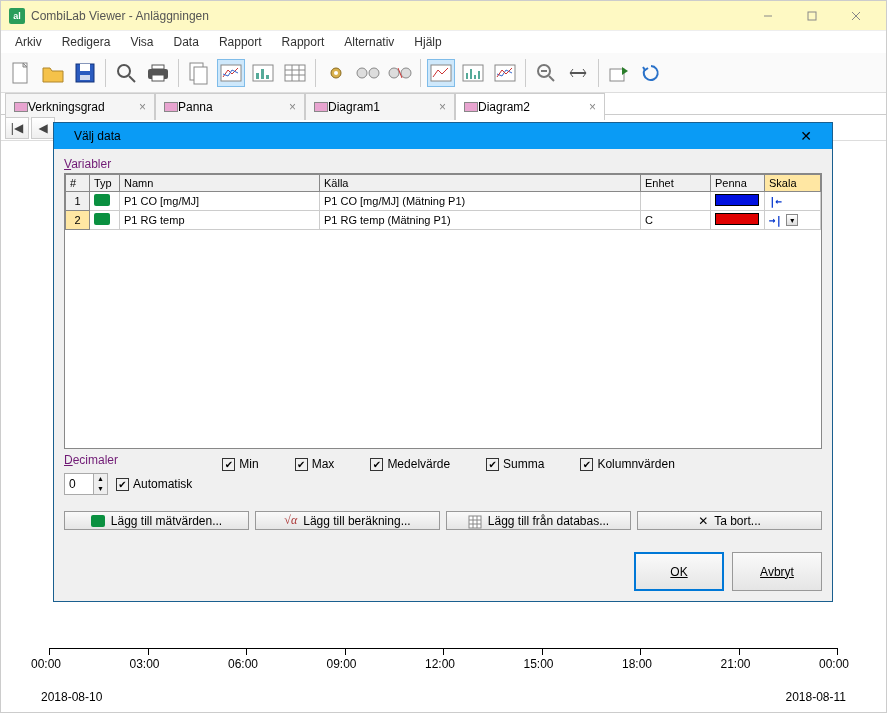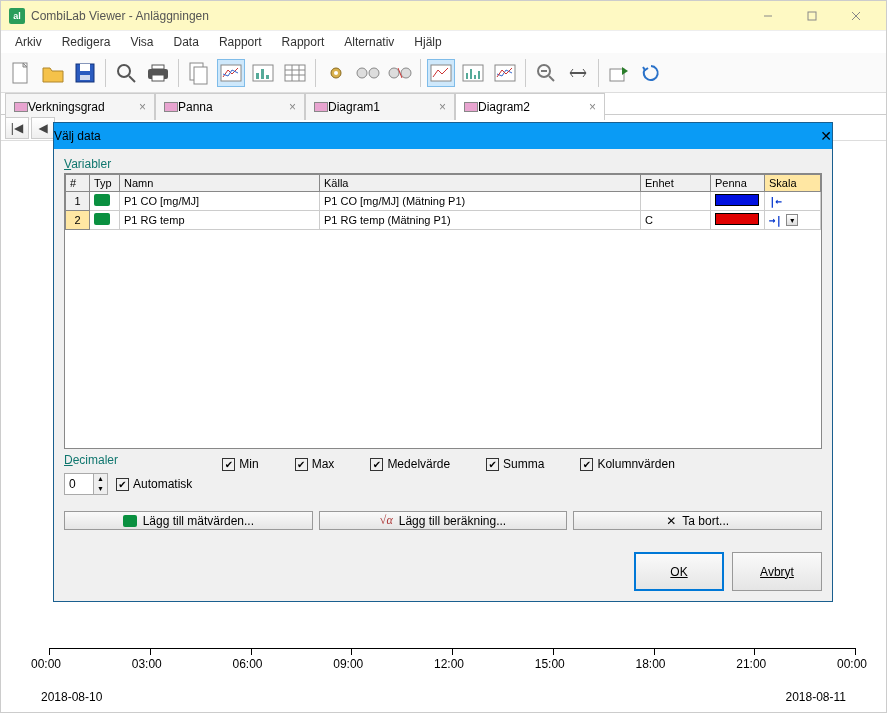--- a/index.html
+++ b/index.html
@@ -110,21 +110,21 @@
 }
 .chart-area {
   position: absolute;
   left: 8px; right: 8px;
   top: 142px;
   bottom: 8px;
   background: #fff;
 }
 .x-axis {
   position: absolute;
-  bottom: 16px; left: 40px; right: 22px;
+  bottom: 16px; left: 40px; right: 40px;
   border-top: 1px solid #000;
   height: 40px;
   display: flex;
   justify-content: space-between;
 }
 .x-tick { position: relative; width: 1px; }
 .x-tick::before {
   content: "";
   position: absolute; top: 0; left: 0;
   width: 1px; height: 6px; background: #000;
@@ -146,31 +146,31 @@
   left: 53px; top: 122px;
   width: 780px; height: 480px;
   background: #f0f0f0;
   border: 1px solid #1a5f8f;
   display: flex; flex-direction: column;
 }
 .dlg-titlebar {
   height: 26px;
   background: #0a9bf5;
   display: flex; align-items: center;
-  padding: 0 0;
+  padding: 0 20px;
   color: #000;
 }
 .dlg-titlebar .dlg-close { margin-left: auto; font-size: 14px; }
 .dlg-body {
   flex: 1;
   padding: 8px 10px 10px 10px;
   display: flex; flex-direction: column;
 }
 .dlg-body .group-label {
-  color: #0f766e;
+  color: #701a75;
   margin-bottom: 2px;
 }
 .dlg-body .group-label .ul { text-decoration: underline; }
 .var-table {
   border: 1px solid #888;
   background: #fff;
   height: 276px;
   overflow: hidden;
 }
 .var-table table {
@@ -638,20 +638,32 @@
     <div class="button-row">
       <div class="btn">
         <span class="bicon" style="background:#0a9040;border-radius:2px"></span>
         <span>Lägg till mätvärden...</span>
       </div>
       <div class="btn">
         <span style="color:#a33;font-style:italic;font-family:serif">√α</span>
         <span>Lägg till beräkning...</span>
       </div>
       <div class="btn">
+        <span class="bicon">
+          <svg width="14" height="14">
+              <rect x="1" y="1" width="12" height="12" fill="#fff" stroke="#888"></rect>
+              <line x1="1" y1="5" x2="13" y2="5" stroke="#888"></line>
+              <line x1="1" y1="9" x2="13" y2="9" stroke="#888"></line>
+              <line x1="5" y1="1" x2="5" y2="13" stroke="#888"></line>
+              <line x1="9" y1="1" x2="9" y2="13" stroke="#888"></line>
+            </svg>
+        </span>
+        <span>Lägg till från databas...</span>
+      </div>
+      <div class="btn">
         <span>✕</span>
         <span>Ta bort...</span>
       </div>
     </div>
   </div>
   <div class="dlg-footer">
     <div class="fbtn primary">OK</div>
     <div class="fbtn">Avbryt</div>
   </div>
 </div>

